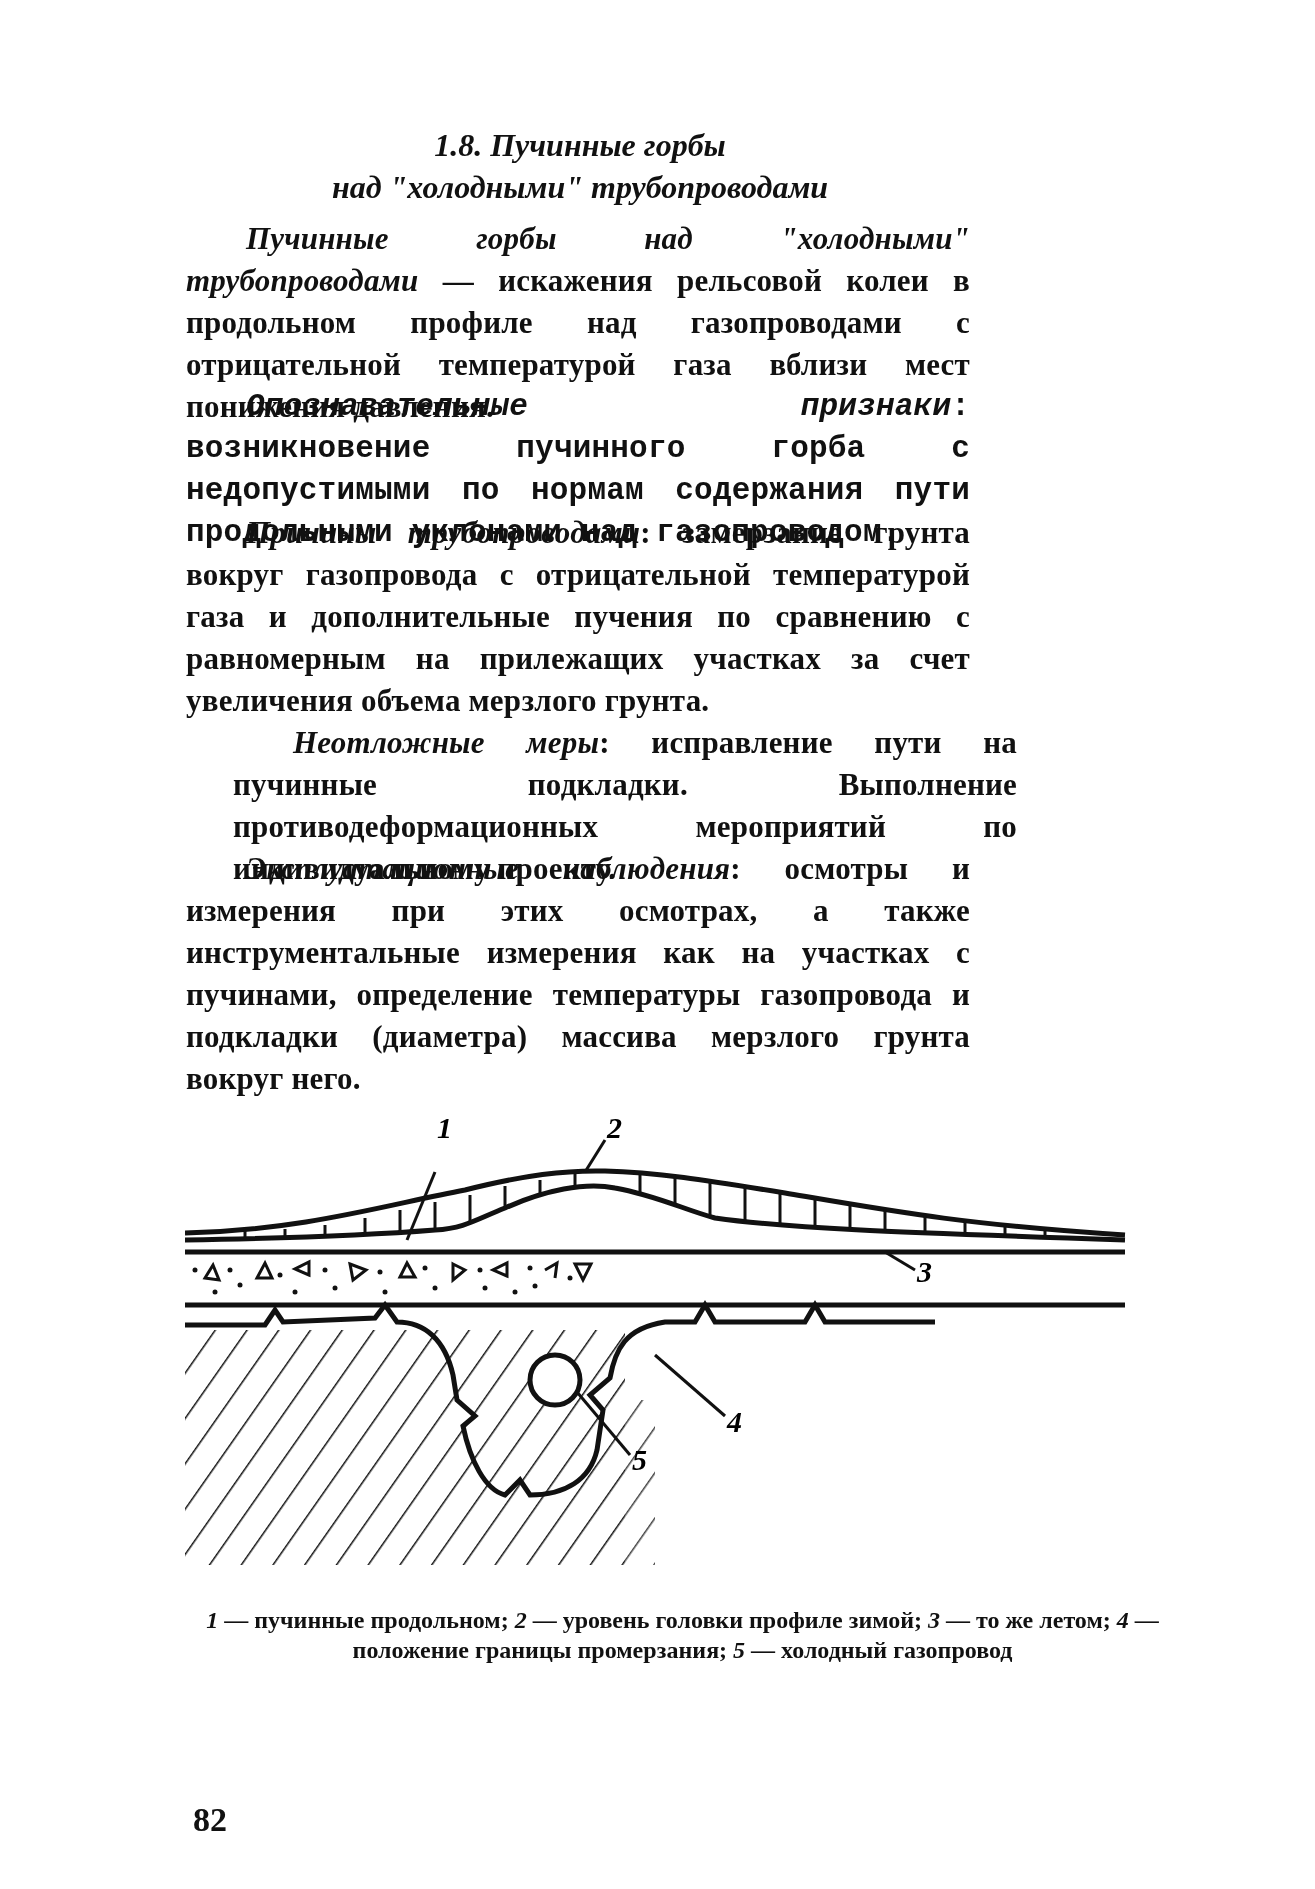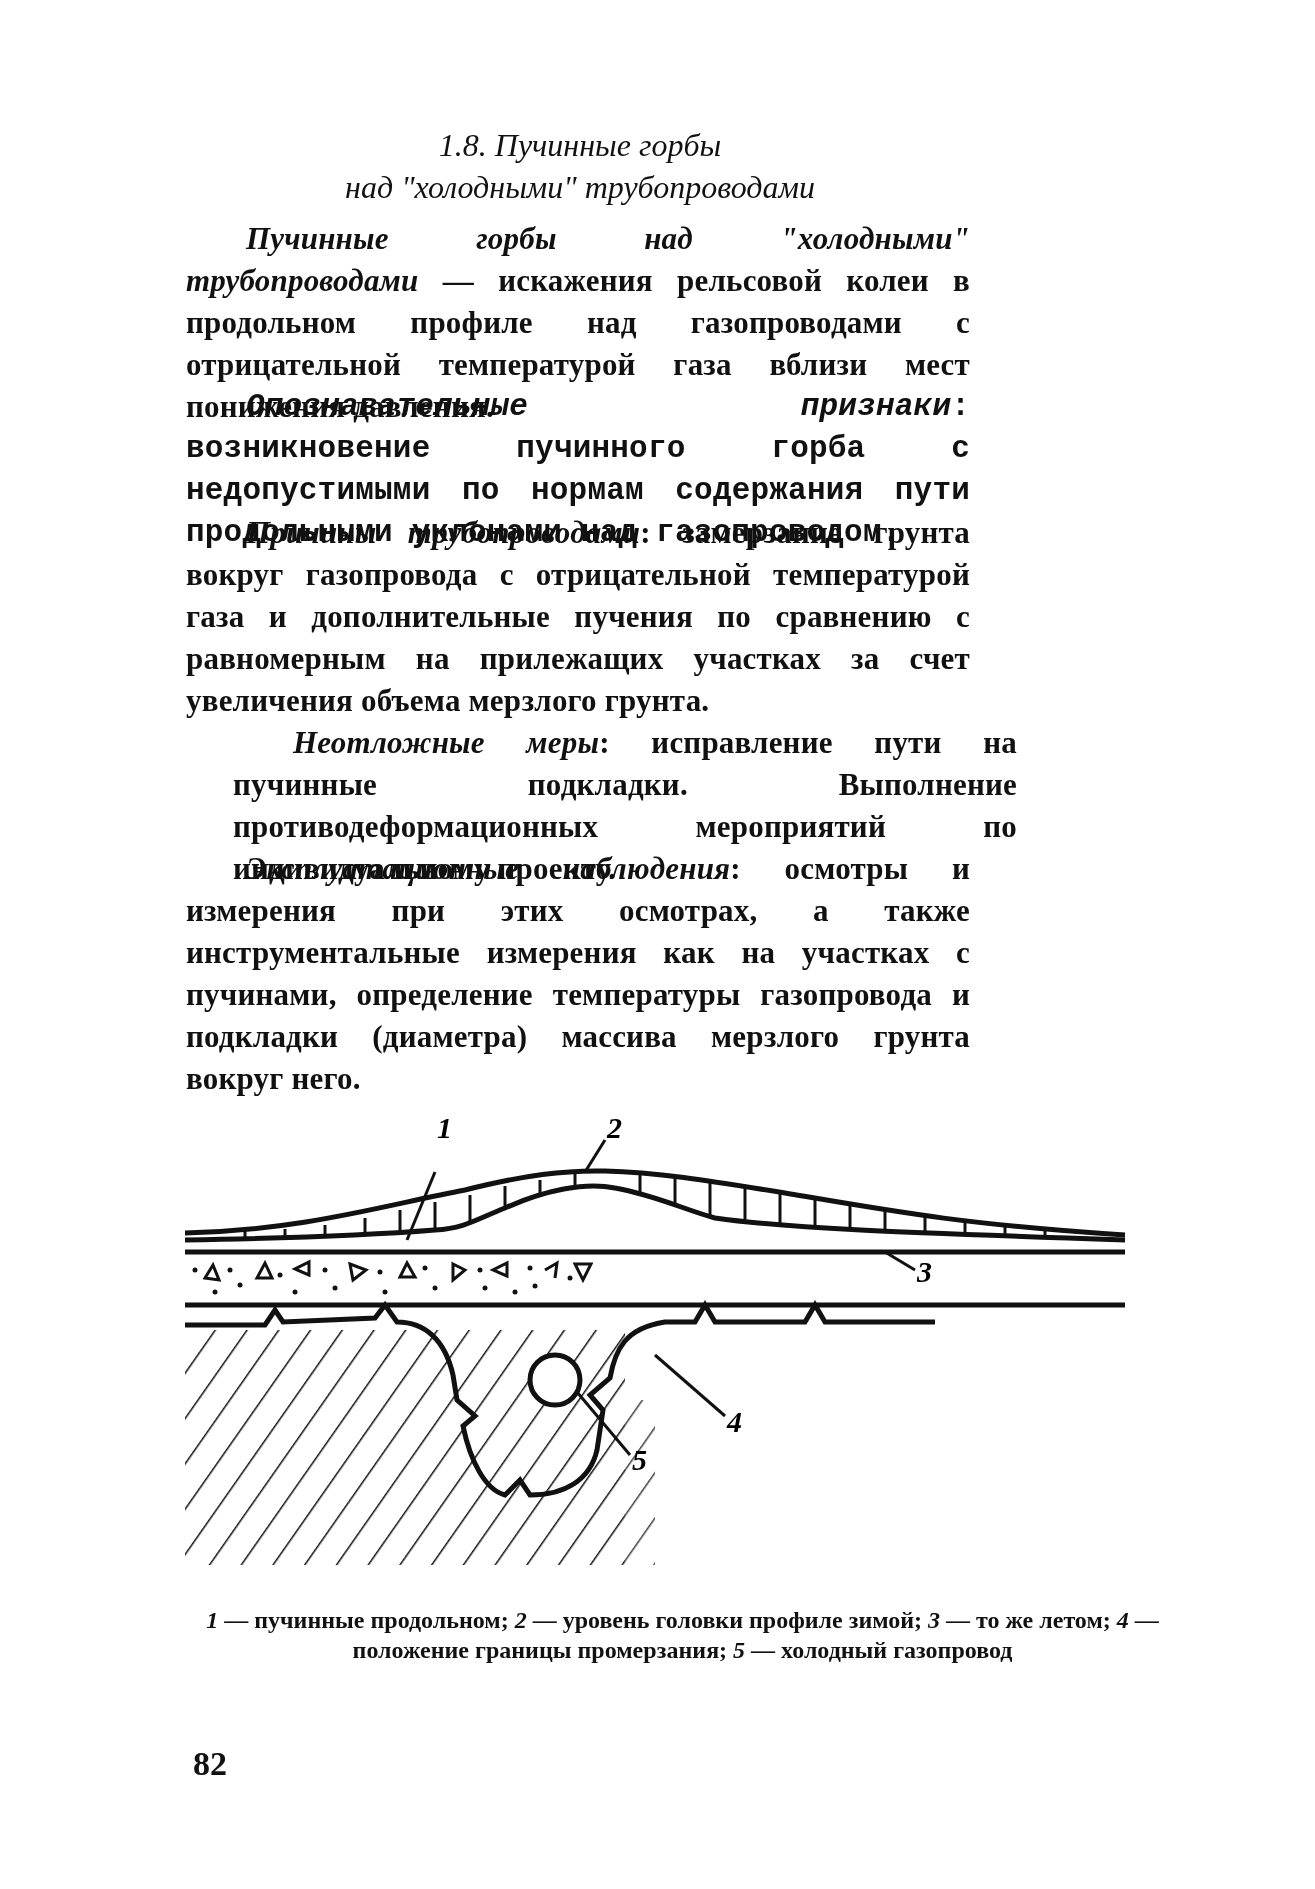--- a/index.html
+++ b/index.html
@@ -1,29 +1,29 @@
 <!DOCTYPE html>
 <html><head>
   <meta charset="utf-8">
   <style>
     html, body { margin: 0; padding: 0; background: #ffffff; }
     body { width: 1315px; height: 1889px; position: relative; overflow: hidden; color: #111; font-family: "Liberation Serif", "DejaVu Serif", serif; }
     .page { position: absolute; left: 0; top: 0; width: 1315px; height: 1889px; }
-    .heading { position: absolute; left: 190px; width: 780px; text-align: center; font-style: italic; font-weight: normal; font-size: 32px; line-height: 40px; }
+    .heading { position: absolute; left: 190px; width: 780px; text-align: center; font-style: italic; font-weight: bold; font-size: 32px; line-height: 40px; }
     .h1 { top: 125px; }
     .h2 { top: 167px; }
     .para { position: absolute; left: 186px; width: 784px; font-size: 31px; line-height: 42px; text-align: justify; font-weight: bold; letter-spacing: 0.2px; }
     .para .lead { font-style: italic; font-weight: bold; }
     .para .indent { display: inline-block; width: 60px; }
     .figure { position: absolute; left: 185px; top: 1100px; width: 960px; height: 470px; }
     .caption { position: absolute; left: 190px; top: 1605px; width: 985px; text-align: center; font-weight: bold; }
     .cap-title { font-size: 30px; line-height: 36px; }
     .cap-body { font-size: 24px; line-height: 30px; }
     .cap-body .num { font-style: italic; }
-    .page-number { position: absolute; left: 193px; top: 1745px; font-size: 34px; font-weight: bold; }
+    .page-number { position: absolute; left: 193px; top: 1801px; font-size: 34px; font-weight: bold; }
     .fig-label { font-family: "Liberation Serif", serif; font-style: italic; font-weight: bold; font-size: 30px; }
   </style>
 </head>
 <body>
 
 <div class="page">
 
   <div class="heading h1">1.8. Пучинные горбы</div>
   <div class="heading h2">над "холодными" трубопроводами</div>
 

